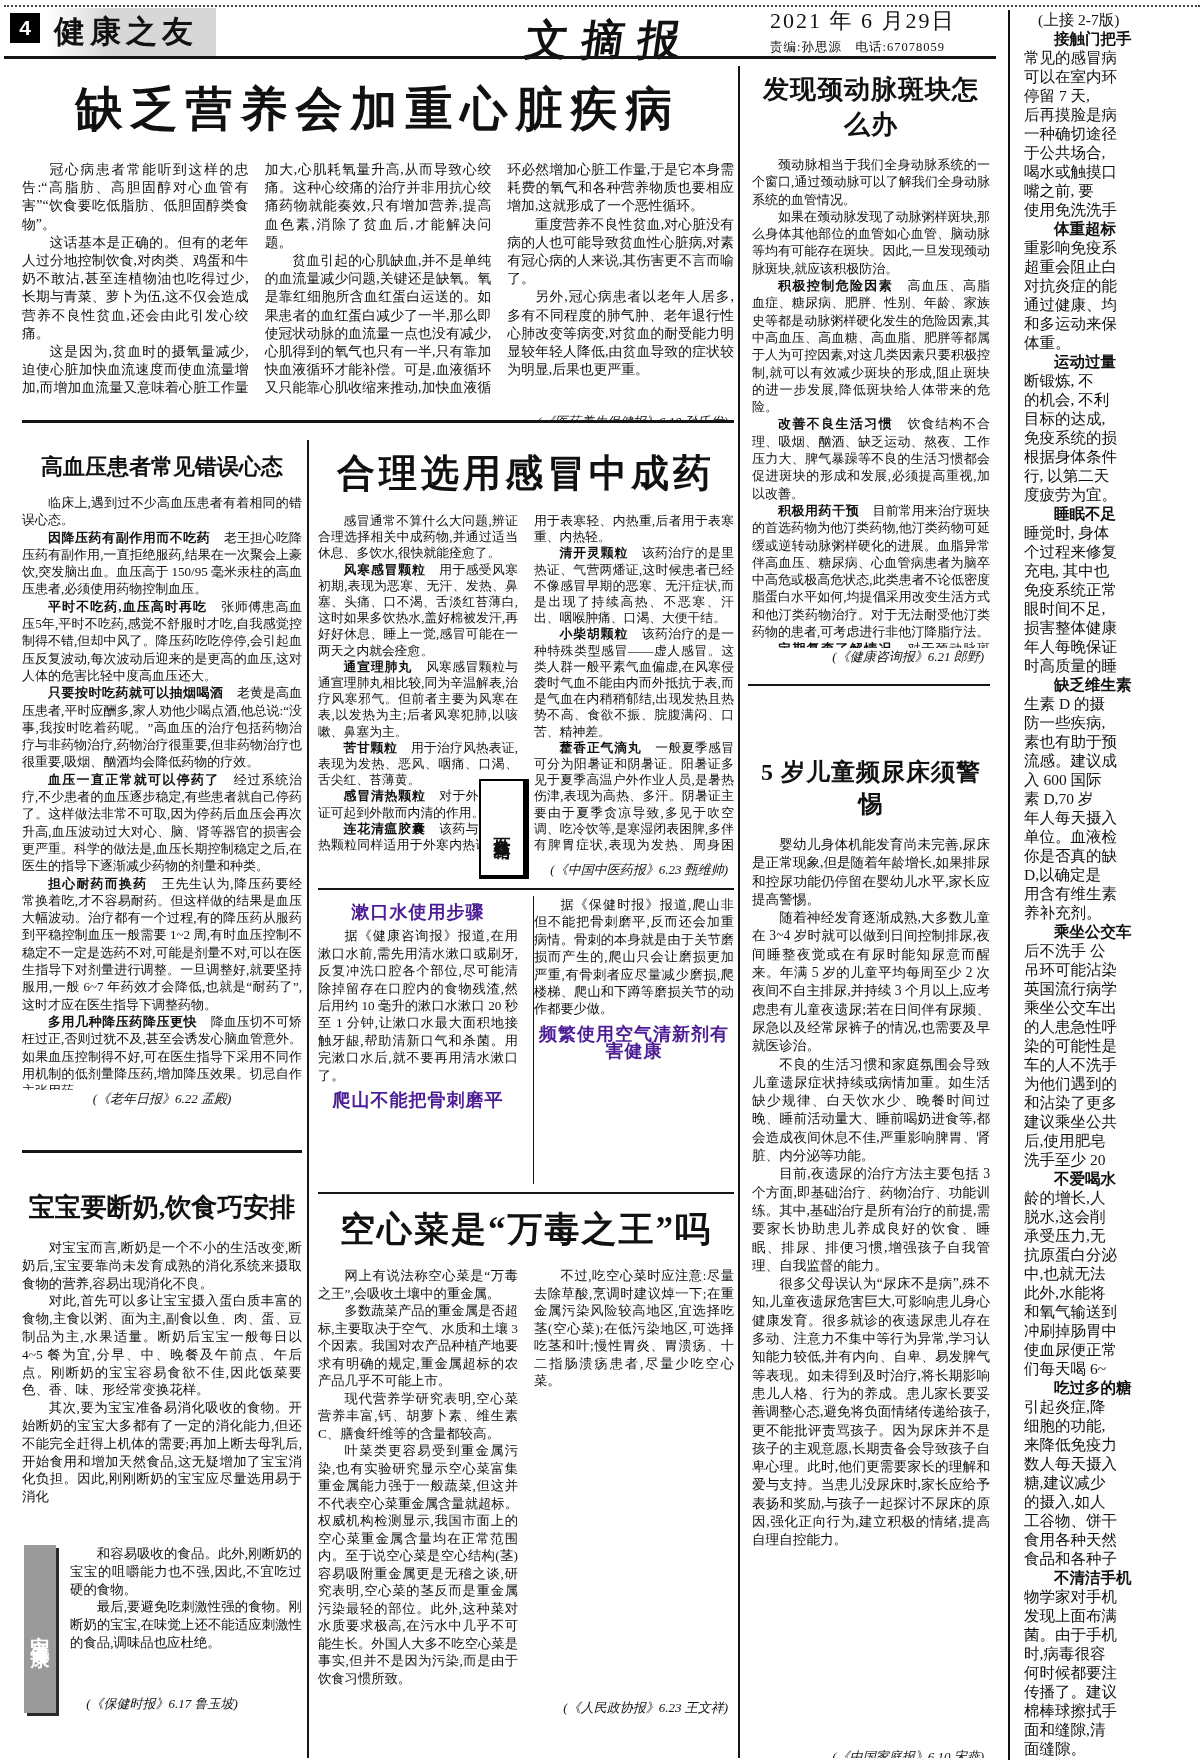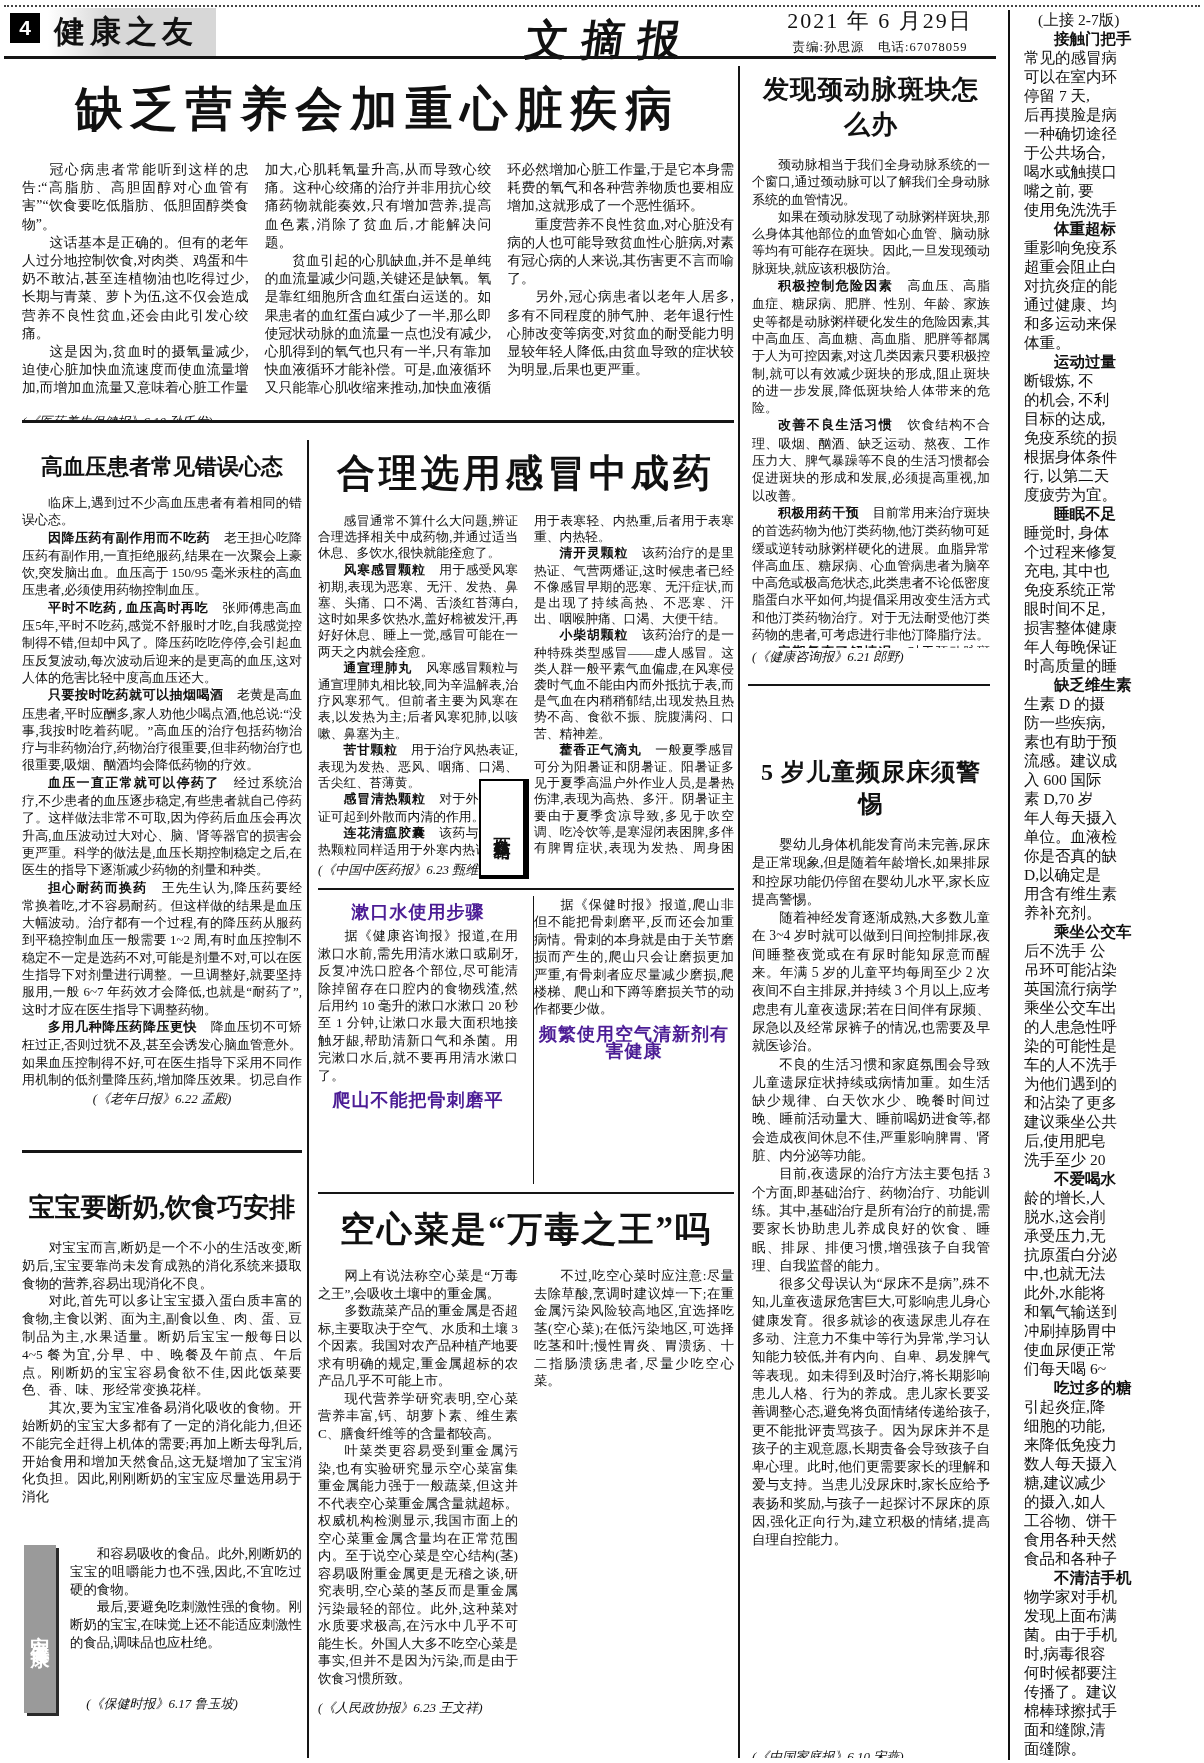--- a/index.html
+++ b/index.html
@@ -8,31 +8,31 @@
   .rule{position:absolute;background:#151515;}
   .dotted{position:absolute;border-top:2px dotted #444;height:0;}
   
   .pagenum{position:absolute;left:10px;top:13px;width:30px;height:30px;background:#000;color:#fff;
            font-weight:bold;font-size:21px;display:flex;align-items:center;justify-content:center;
            font-family:"Liberation Sans",sans-serif;}
   .section-name{position:absolute;left:48px;top:8px;font-size:31px;font-weight:bold;letter-spacing:5px;
                 background:linear-gradient(90deg,#ffffff 0%,#d7d7d7 35%,#d7d7d7 100%);padding:3px 18px 3px 6px;}
   .masthead{position:absolute;left:460px;top:12px;width:300px;text-align:center;font-size:42px;font-weight:bold;
             letter-spacing:14px;transform:skewX(-8deg);}
-  .dateblock{position:absolute;left:770px;top:6px;width:220px;text-align:center;}
+  .dateblock{position:absolute;left:770px;top:6px;width:220px;text-align:left;}
   .dateblock .d{font-size:22px;letter-spacing:2px;}
   .dateblock .e{font-size:12.5px;margin-top:3px;letter-spacing:1px;font-family:Liberation Serif, serif;}
   
   .art{position:absolute;overflow:hidden;}
   .art h1{margin:0;text-align:center;font-weight:bold;}
   .body{text-align:justify;overflow:hidden;}
   .body p{margin:0;text-indent:2em;}
-  .body p b{letter-spacing:0.5px;font-family:Liberation Mono, monospace;}
+  .body p b{letter-spacing:0.5px;}
   .src{font-style:italic;font-size:13px;}
-  .src-r{text-align:left;padding-right:6px;font-style:italic;}
+  .src-r{text-align:right;padding-right:6px;font-style:italic;}
   .src-c{text-align:center;}
   .cols2{column-count:2;column-gap:16px;column-fill:auto;}
   .cols3{column-count:3;column-gap:16px;column-fill:auto;}
   
   #main-title{font-size:47px;letter-spacing:8px;padding:14px 0 20px 0;}
   #main-body{height:252px;font-size:13.8px;line-height:18.2px;}
   #carotid-title{font-size:26px;letter-spacing:1px;margin-bottom:14px;}
   #carotid-body{height:492px;font-size:13px;line-height:17.3px;}
   #hyp-title{font-size:22px;margin:6px 0 12px 0;}
   #hyp-body{height:596px;font-size:13px;line-height:17.3px;}

